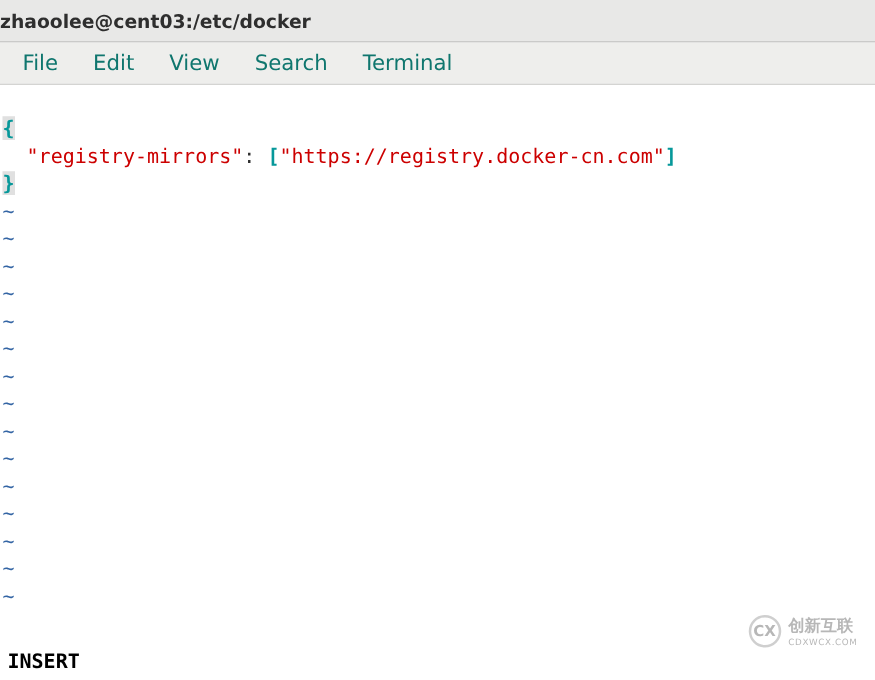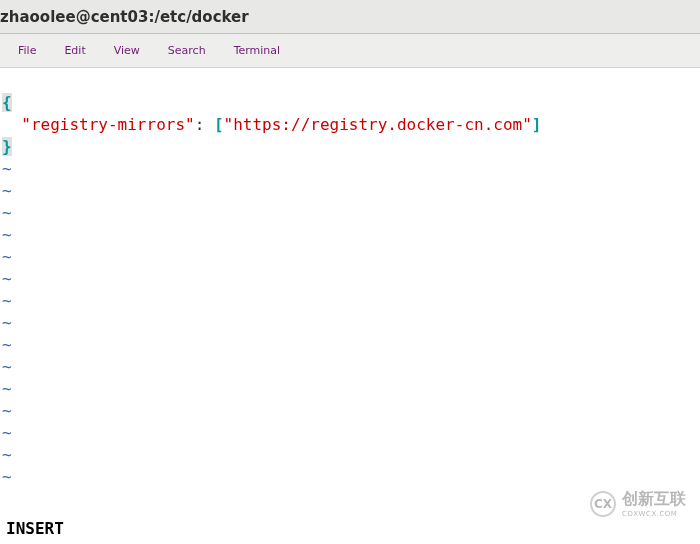--- a/index.html
+++ b/index.html
@@ -26,22 +26,22 @@
       font-size: 15px;
       color: #2e2e2e;
     }
     .menubar {
       height: 34px;
       background: #eeeeec;
       border-bottom: 1px solid #d4d4d2;
       display: flex;
       align-items: center;
       padding: 0 4px;
-      font-size: 11px;
-      color: #701a75;
+      font-size: 17px;
+      color: #0f766e;
     }
     .menu-item {
       padding: 6px 14px;
       cursor: pointer;
     }
     .terminal {
       font-family: "DejaVu Sans Mono", "Liberation Mono", monospace;
       font-size: 16px;
       line-height: 22px;
       padding: 2px 2px;
@@ -96,21 +96,21 @@
       border: 2px solid #bbb;
       border-radius: 50%;
       display: flex;
       align-items: center;
       justify-content: center;
       font-weight: bold;
       color: #999;
       font-size: 12px;
     }
     .watermark-text .chinese {
-      font-size: 16px;
+      font-size: 13px;
       font-weight: bold;
     }
     .watermark-text .pinyin {
       font-size: 7px;
       letter-spacing: 0.5px;
       display: block;
     }
   </style>
 </head>
 <body>

